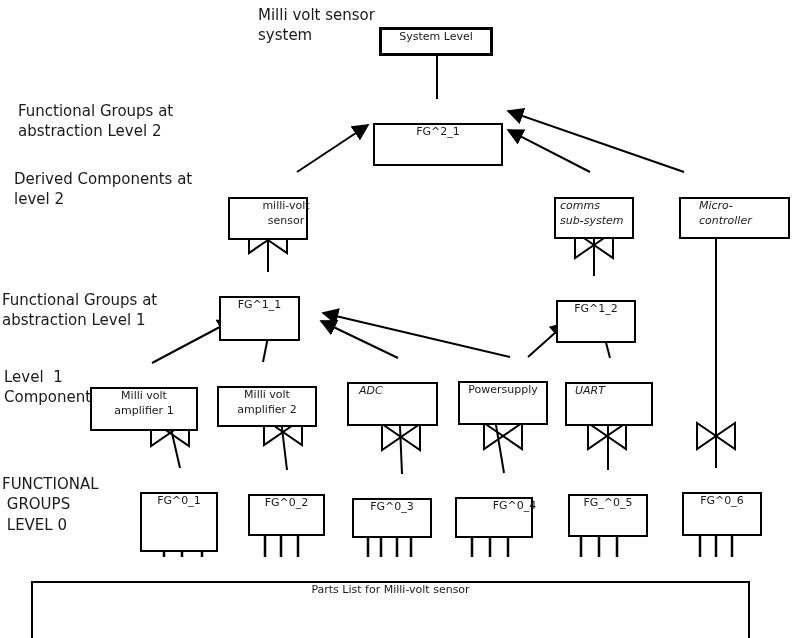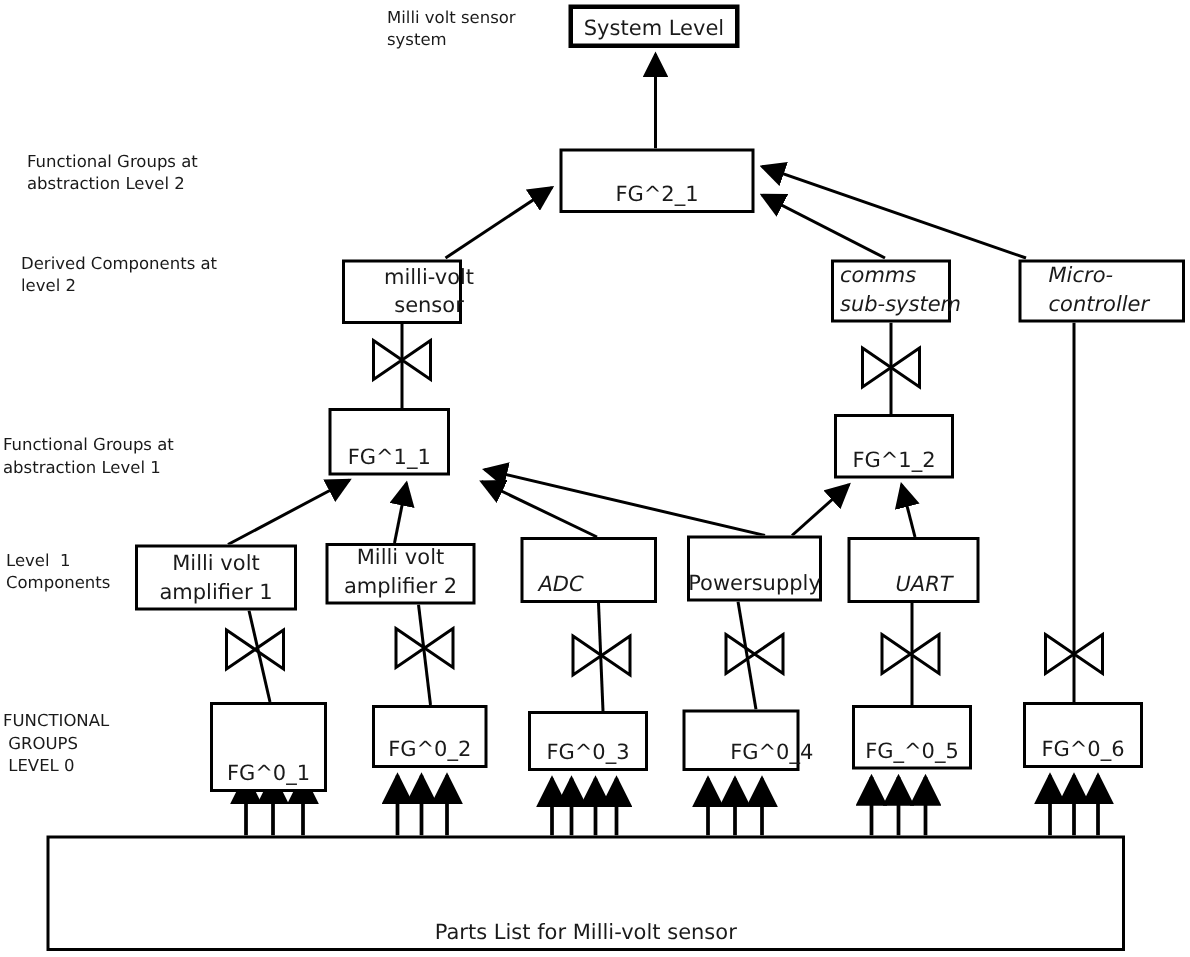--- a/index.html
+++ b/index.html
@@ -4,27 +4,27 @@
 <style>
   html,body{margin:0;padding:0;background:#fff;}
   .canvas{
     position:relative;width:793px;height:638px;background:#ffffff;
     font-family:"DejaVu Sans","Liberation Sans",sans-serif;color:#1a1a1a;
     overflow:hidden;
   }
   svg.wires{position:absolute;left:0;top:0;width:793px;height:638px;}
   .box{
     position:absolute;border:2px solid #000;background:#fff;box-sizing:border-box;
-    display:flex;align-items:flex-end;justify-content:center;
-    font-size:14px;line-height:1.35;text-align:center;white-space:pre;
+    display:flex;align-items:flex-start;justify-content:center;
+    font-size:11px;line-height:1.35;text-align:center;white-space:pre;margin-top:24px;
   }
   .box.thick{border-width:3px;}
   .box.left{justify-content:flex-start;text-align:left;font-style:italic;}
   .lbl{
-    position:absolute;font-size:11px;line-height:1.35;white-space:pre;text-align:left;
+    position:absolute;font-size:15px;line-height:1.35;white-space:pre;text-align:left;
   }
 </style>
 </head>
 <body>
 
 <div class="canvas">
 
   <svg class="wires" viewBox="0 0 793 638">
     <defs>
       <marker id="arr" viewBox="0 0 10 10" refX="9" refY="5" markerWidth="8.5" markerHeight="8.5" orient="auto-start-reverse">
@@ -162,21 +162,21 @@
   </div>
 
   <div class="box left" style="left:347px;top:358px;width:91px;height:44px;padding-left:10px;">
     <span>ADC</span>
   </div>
 
   <div class="box" style="left:458px;top:357px;width:90px;height:44px;">
     <span>Powersupply</span>
   </div>
 
-  <div class="box left" style="left:565px;top:358px;width:88px;height:44px;padding-left:30px;">
+  <div class="box left" style="left:565px;top:358px;width:88px;height:44px;padding-left:8px;">
     <span>UART</span>
   </div>
 
   <div class="box" style="left:140px;top:468px;width:78px;height:60px;">
     <span>FG^0_1</span>
   </div>
 
   <div class="box" style="left:248px;top:470px;width:77px;height:42px;">
     <span>FG^0_2</span>
   </div>

